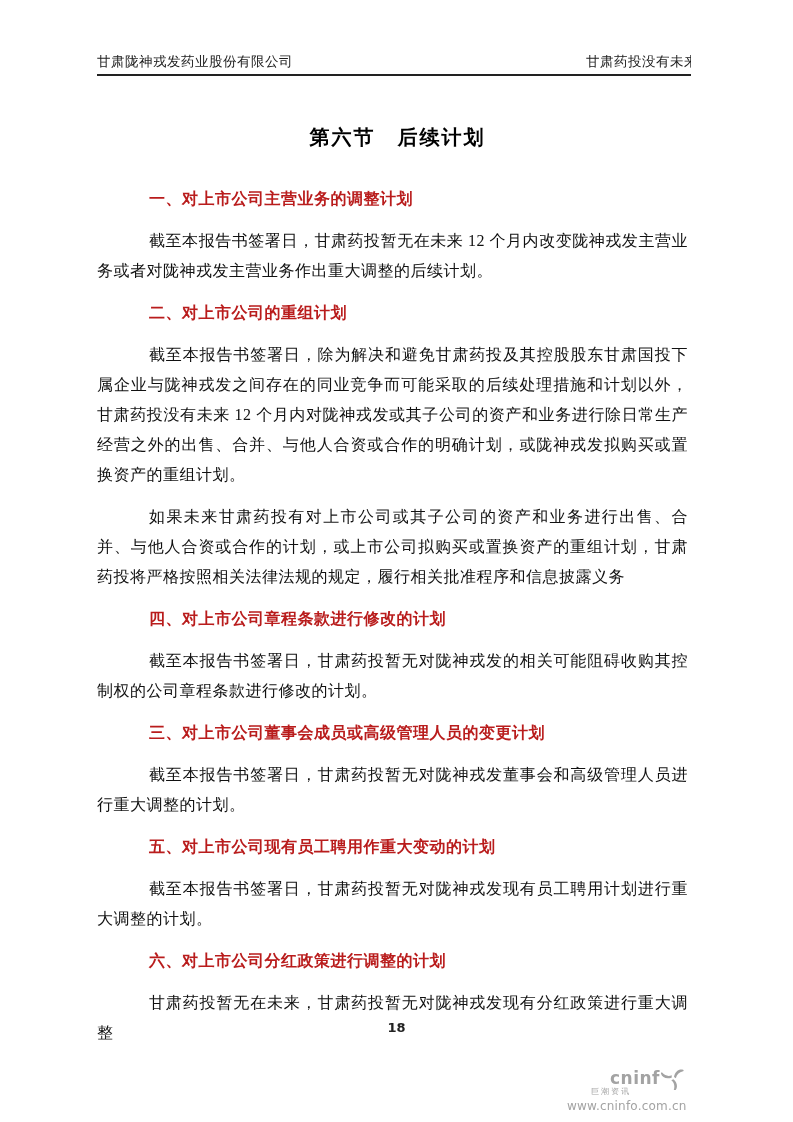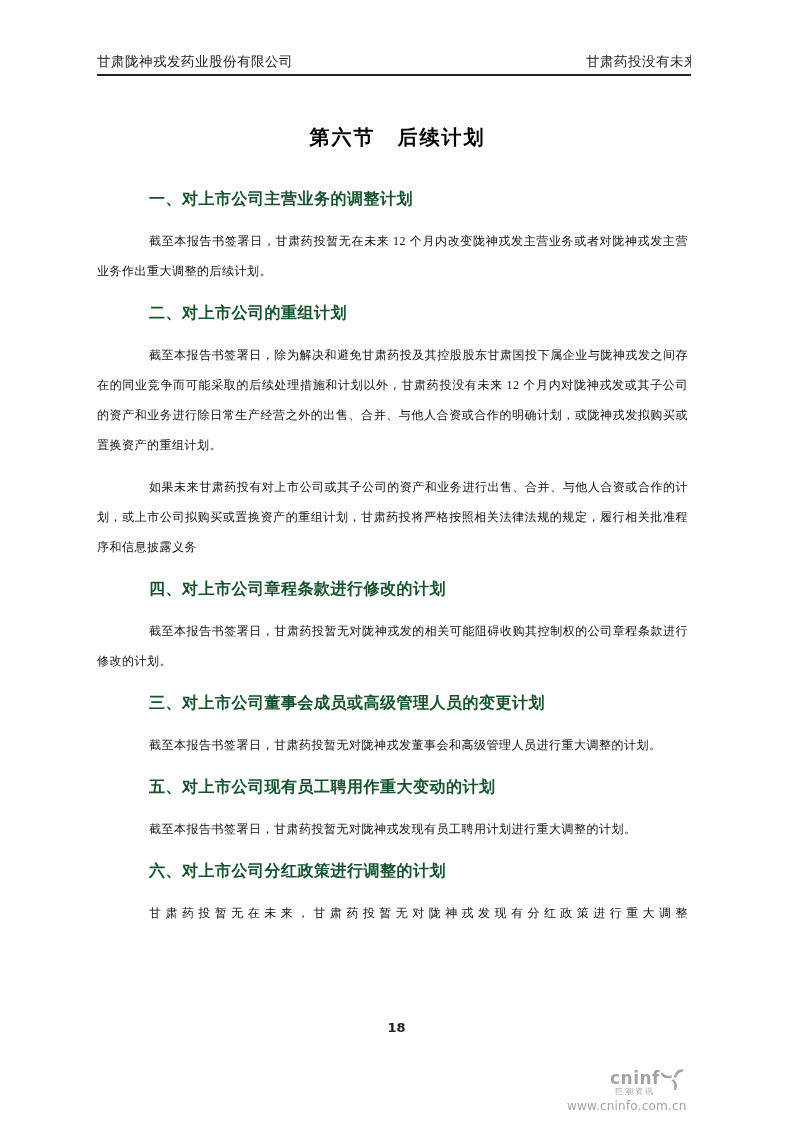--- a/index.html
+++ b/index.html
@@ -49,24 +49,24 @@
     color: #000000;
   }
   .sec-heading {
     font-family: "DejaVu Sans", "Liberation Sans", sans-serif;
     font-weight: bold;
     font-size: 16px;
     line-height: 30px;
     margin: 12px 0 12px 0;
     padding-left: 52px;
     letter-spacing: 0.5px;
-    color: #14532d;
+    color: #b91c1c;
   }
   .para {
-    font-size: 12px;
+    font-size: 16px;
     line-height: 30px;
     margin: 0 10px 12px 0;
     text-indent: 52px;
     text-align: justify;
     text-justify: inter-ideograph;
     letter-spacing: 0.5px;
     color: #111111;
   }
   .para.continued { text-align-last: justify; }
   .page-number {
@@ -96,21 +96,21 @@
     padding-right: 2px;
   }
   .brand-text {
     font-weight: bold;
     font-size: 17px;
     letter-spacing: 0.5px;
     line-height: 18px;
   }
   .swirl { width: 24px; height: 24px; display: block; }
   .brand-cn {
-    text-align: right;
+    text-align: center;
     padding-right: 32px;
     font-size: 8px;
     letter-spacing: 2px;
     line-height: 10px;
     margin-top: -3px;
   }
   .brand-url {
     text-align: left;
     font-size: 12px;
     line-height: 12px;

